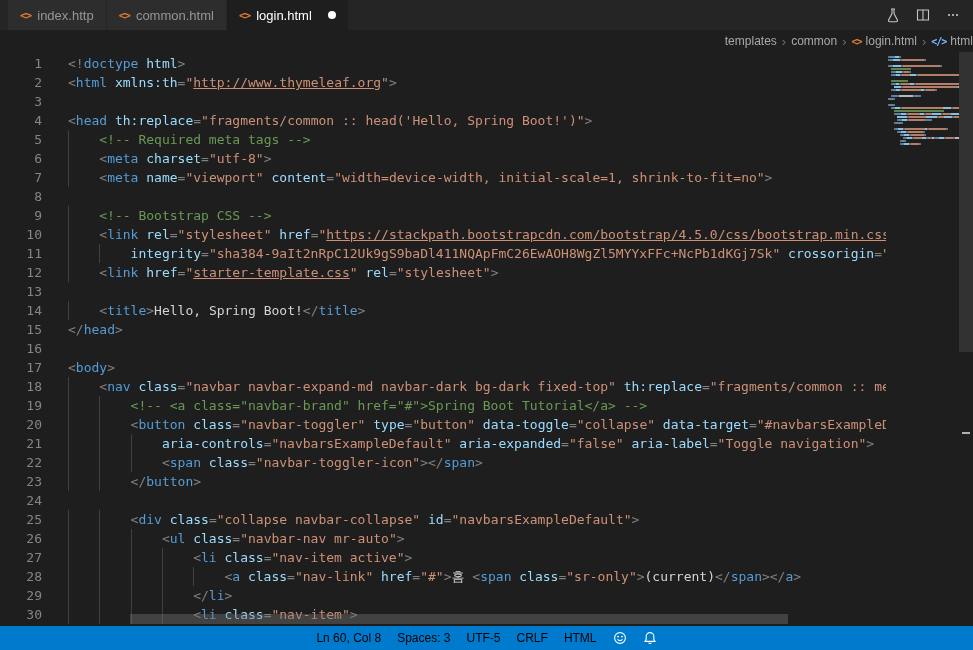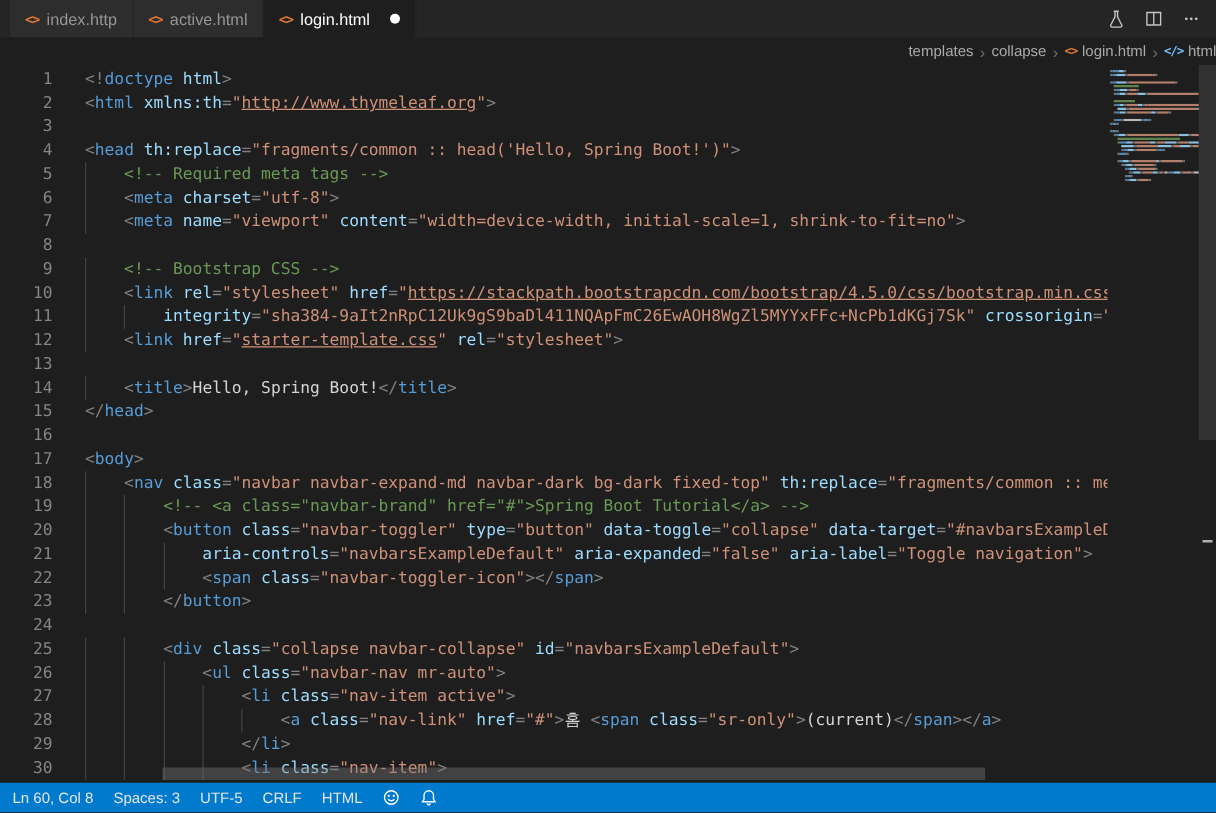--- a/index.html
+++ b/index.html
@@ -58,39 +58,39 @@
 
   
   .vscrollbar { position:absolute; top:0; right:0; width:14px; height:100%; }
   .vthumb { position:absolute; top:0; right:0; width:14px; height:300px; background:rgba(121,121,121,0.22); cursor:pointer; }
   .overview-cursor { position:absolute; right:3px; top:380px; width:8px; height:2px; background:rgba(255,255,255,0.65); }
   .hthumb { position:absolute; left:130px; bottom:2px; width:658px; height:10px;
             background:rgba(121,121,121,0.4); cursor:pointer; }
 
   
   .statusbar { height:24px; background:#007acc; display:flex; align-items:center; flex:none;
-               justify-content:flex-start; color:#e5e5e5; font-size:12px; padding:0 10px; }
+               justify-content:center; color:#000000; font-size:12px; padding:0 10px; }
   .sb-right { display:flex; align-items:center; gap:16px; }
   .sb-item { cursor:pointer; white-space:nowrap; }
   .sb-icon { display:flex; align-items:center; cursor:pointer; }
 </style>
 </head>
 <body>
 
 <div class="window">
 
   <div class="tabbar">
     <div class="tabs">
         <div class="tab">
           <span class="file-icon">&lt;&gt;</span>
           <span class="tab-label">index.http</span>
         </div>
         <div class="tab">
           <span class="file-icon">&lt;&gt;</span>
-          <span class="tab-label">active.html</span>
+          <span class="tab-label">common.html</span>
         </div>
         <div class="tab active">
           <span class="file-icon">&lt;&gt;</span>
           <span class="tab-label">login.html</span>
           <span class="dirty-dot"></span>
         </div>
       </div>
     <div class="tab-actions">
       <span class="action">
         <svg width="16" height="16" viewBox="0 0 16 16">
@@ -111,21 +111,21 @@
       </span>
     </div>
   </div>
 
   <div class="breadcrumb">
       <span class="bc-item">
         <span>templates</span>
       </span>
       <span class="bc-sep">›</span>
       <span class="bc-item">
-        <span>collapse</span>
+        <span>common</span>
       </span>
       <span class="bc-sep">›</span>
       <span class="bc-item">
         <span class="bc-icon html-file-icon">&lt;&gt;</span>
         <span>login.html</span>
       </span>
       <span class="bc-sep">›</span>
       <span class="bc-item">
         <span class="bc-icon symbol-element-icon">&lt;/&gt;</span>
         <span>html</span>

